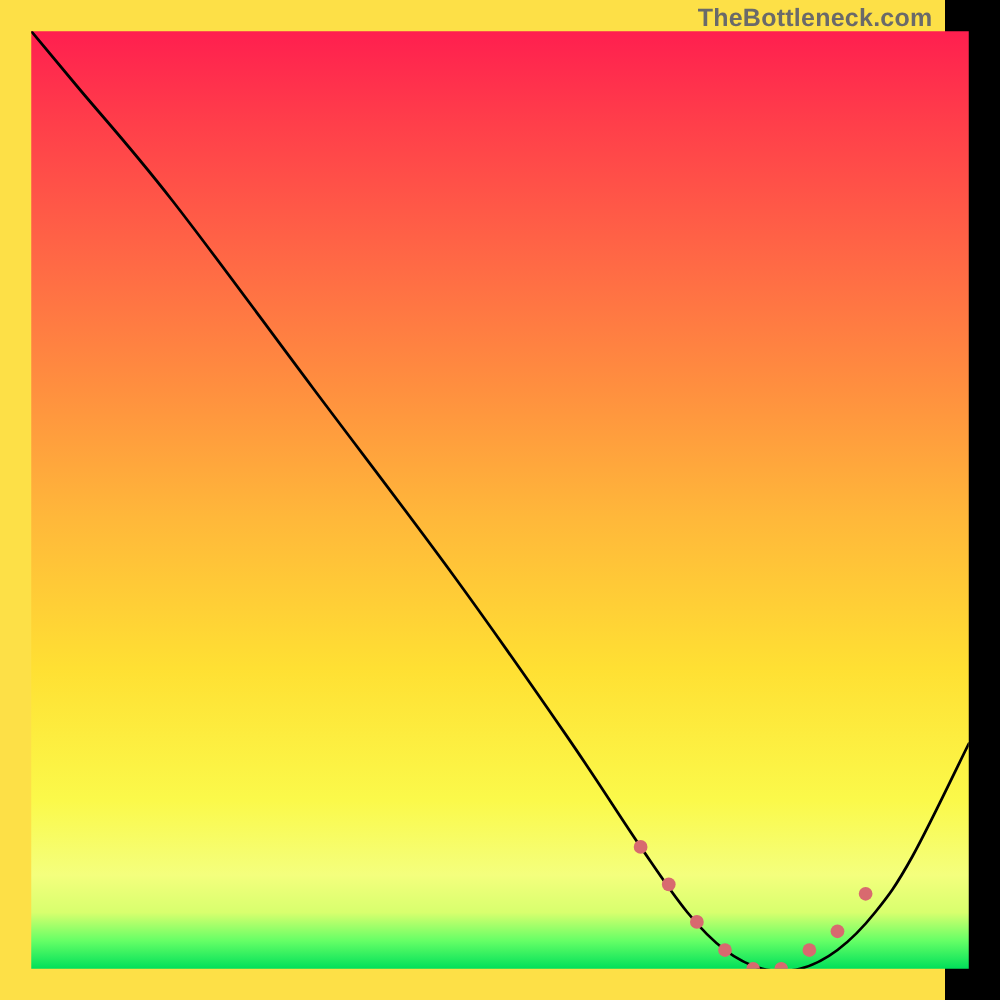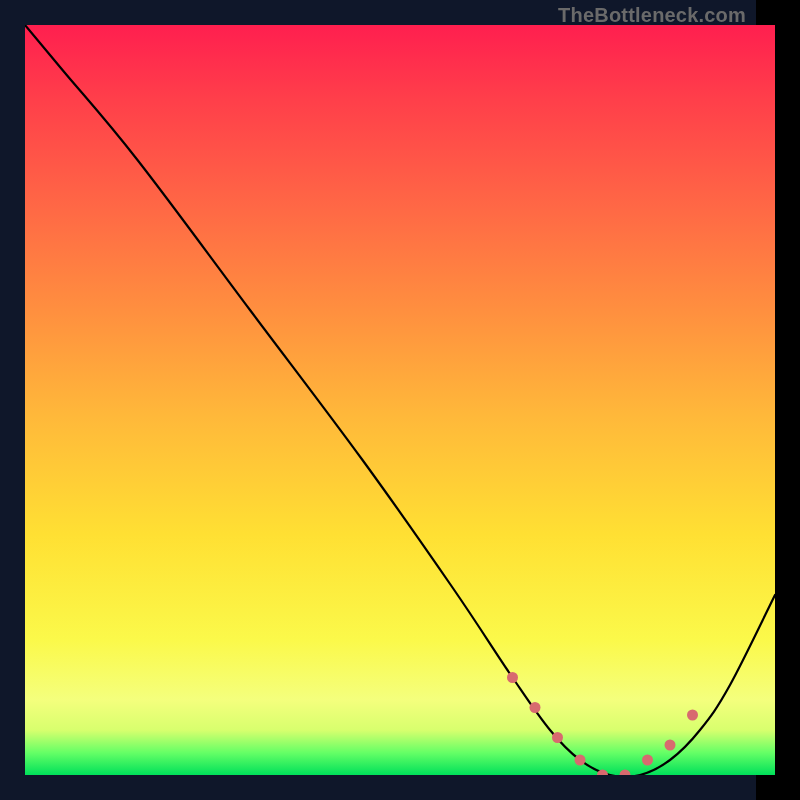--- a/index.html
+++ b/index.html
@@ -8,21 +8,21 @@
     width: 800px;
     height: 800px;
     background: #000;
     overflow: hidden;
     font-family: Arial, Helvetica, sans-serif;
   }
   .stage {
     position: relative;
     width: 756px;
     height: 800px;
-    background: #0f172a;
+    background: #fde047;
   }
   .watermark {
     position: absolute;
     top: 4px;
     right: 10px;
     color: #6a6a6a;
     font-size: 20px;
     font-weight: 600;
     letter-spacing: 0.2px;
     user-select: none;

